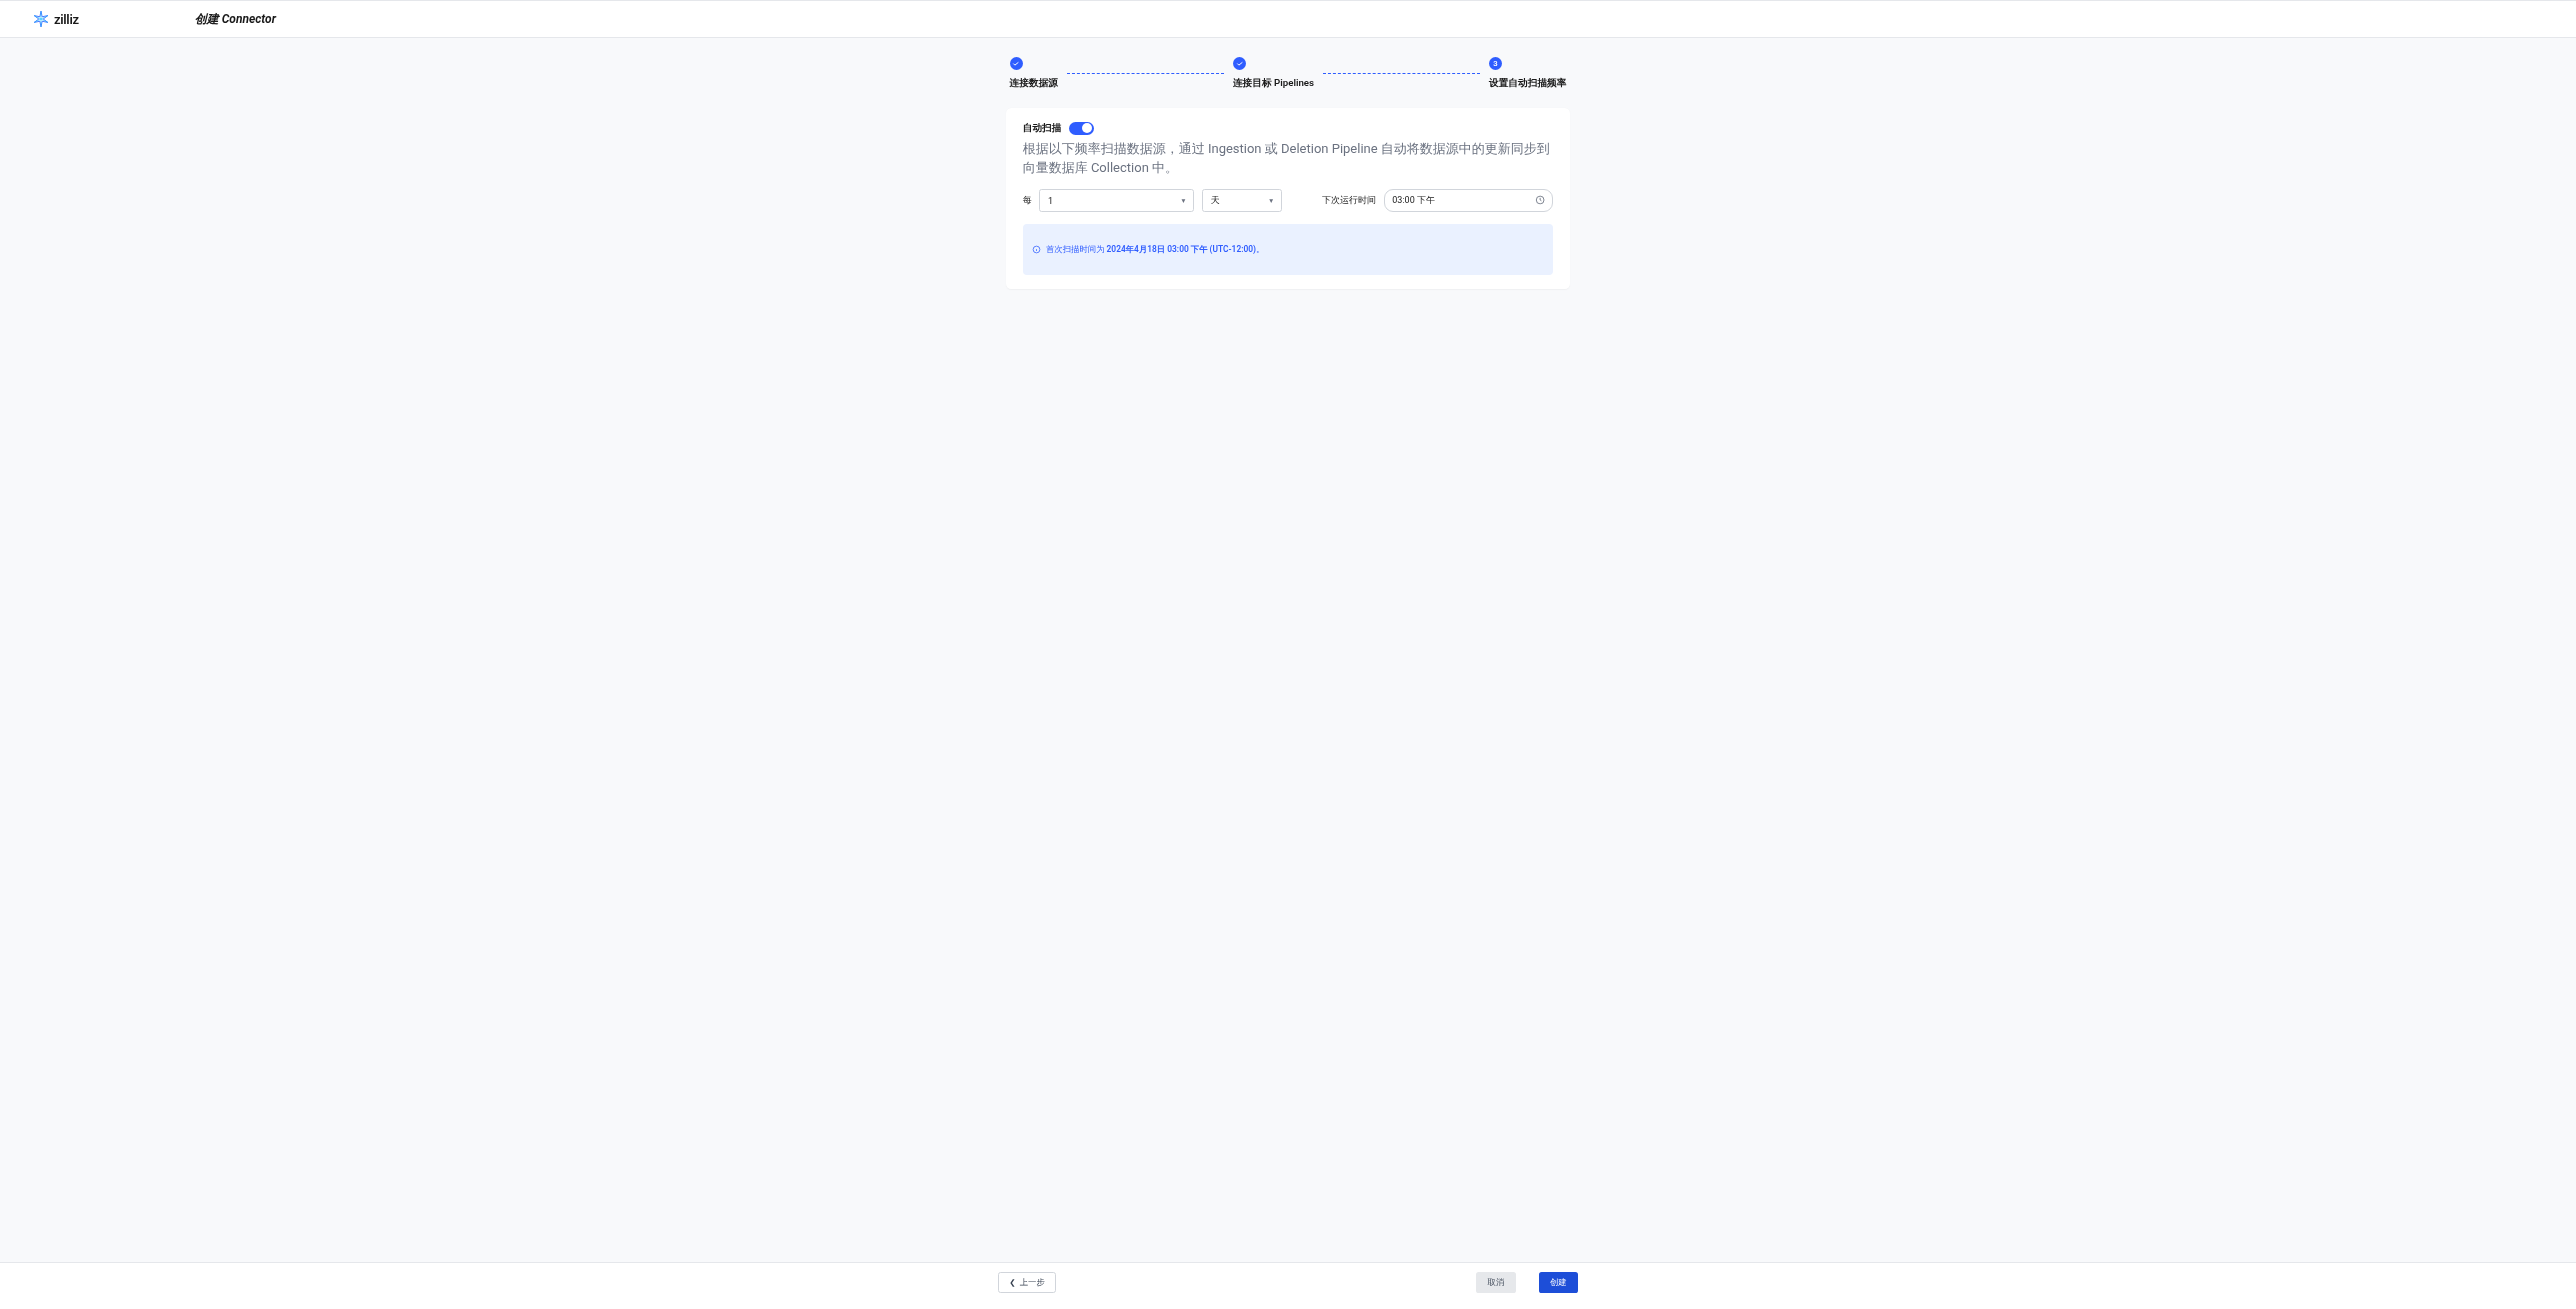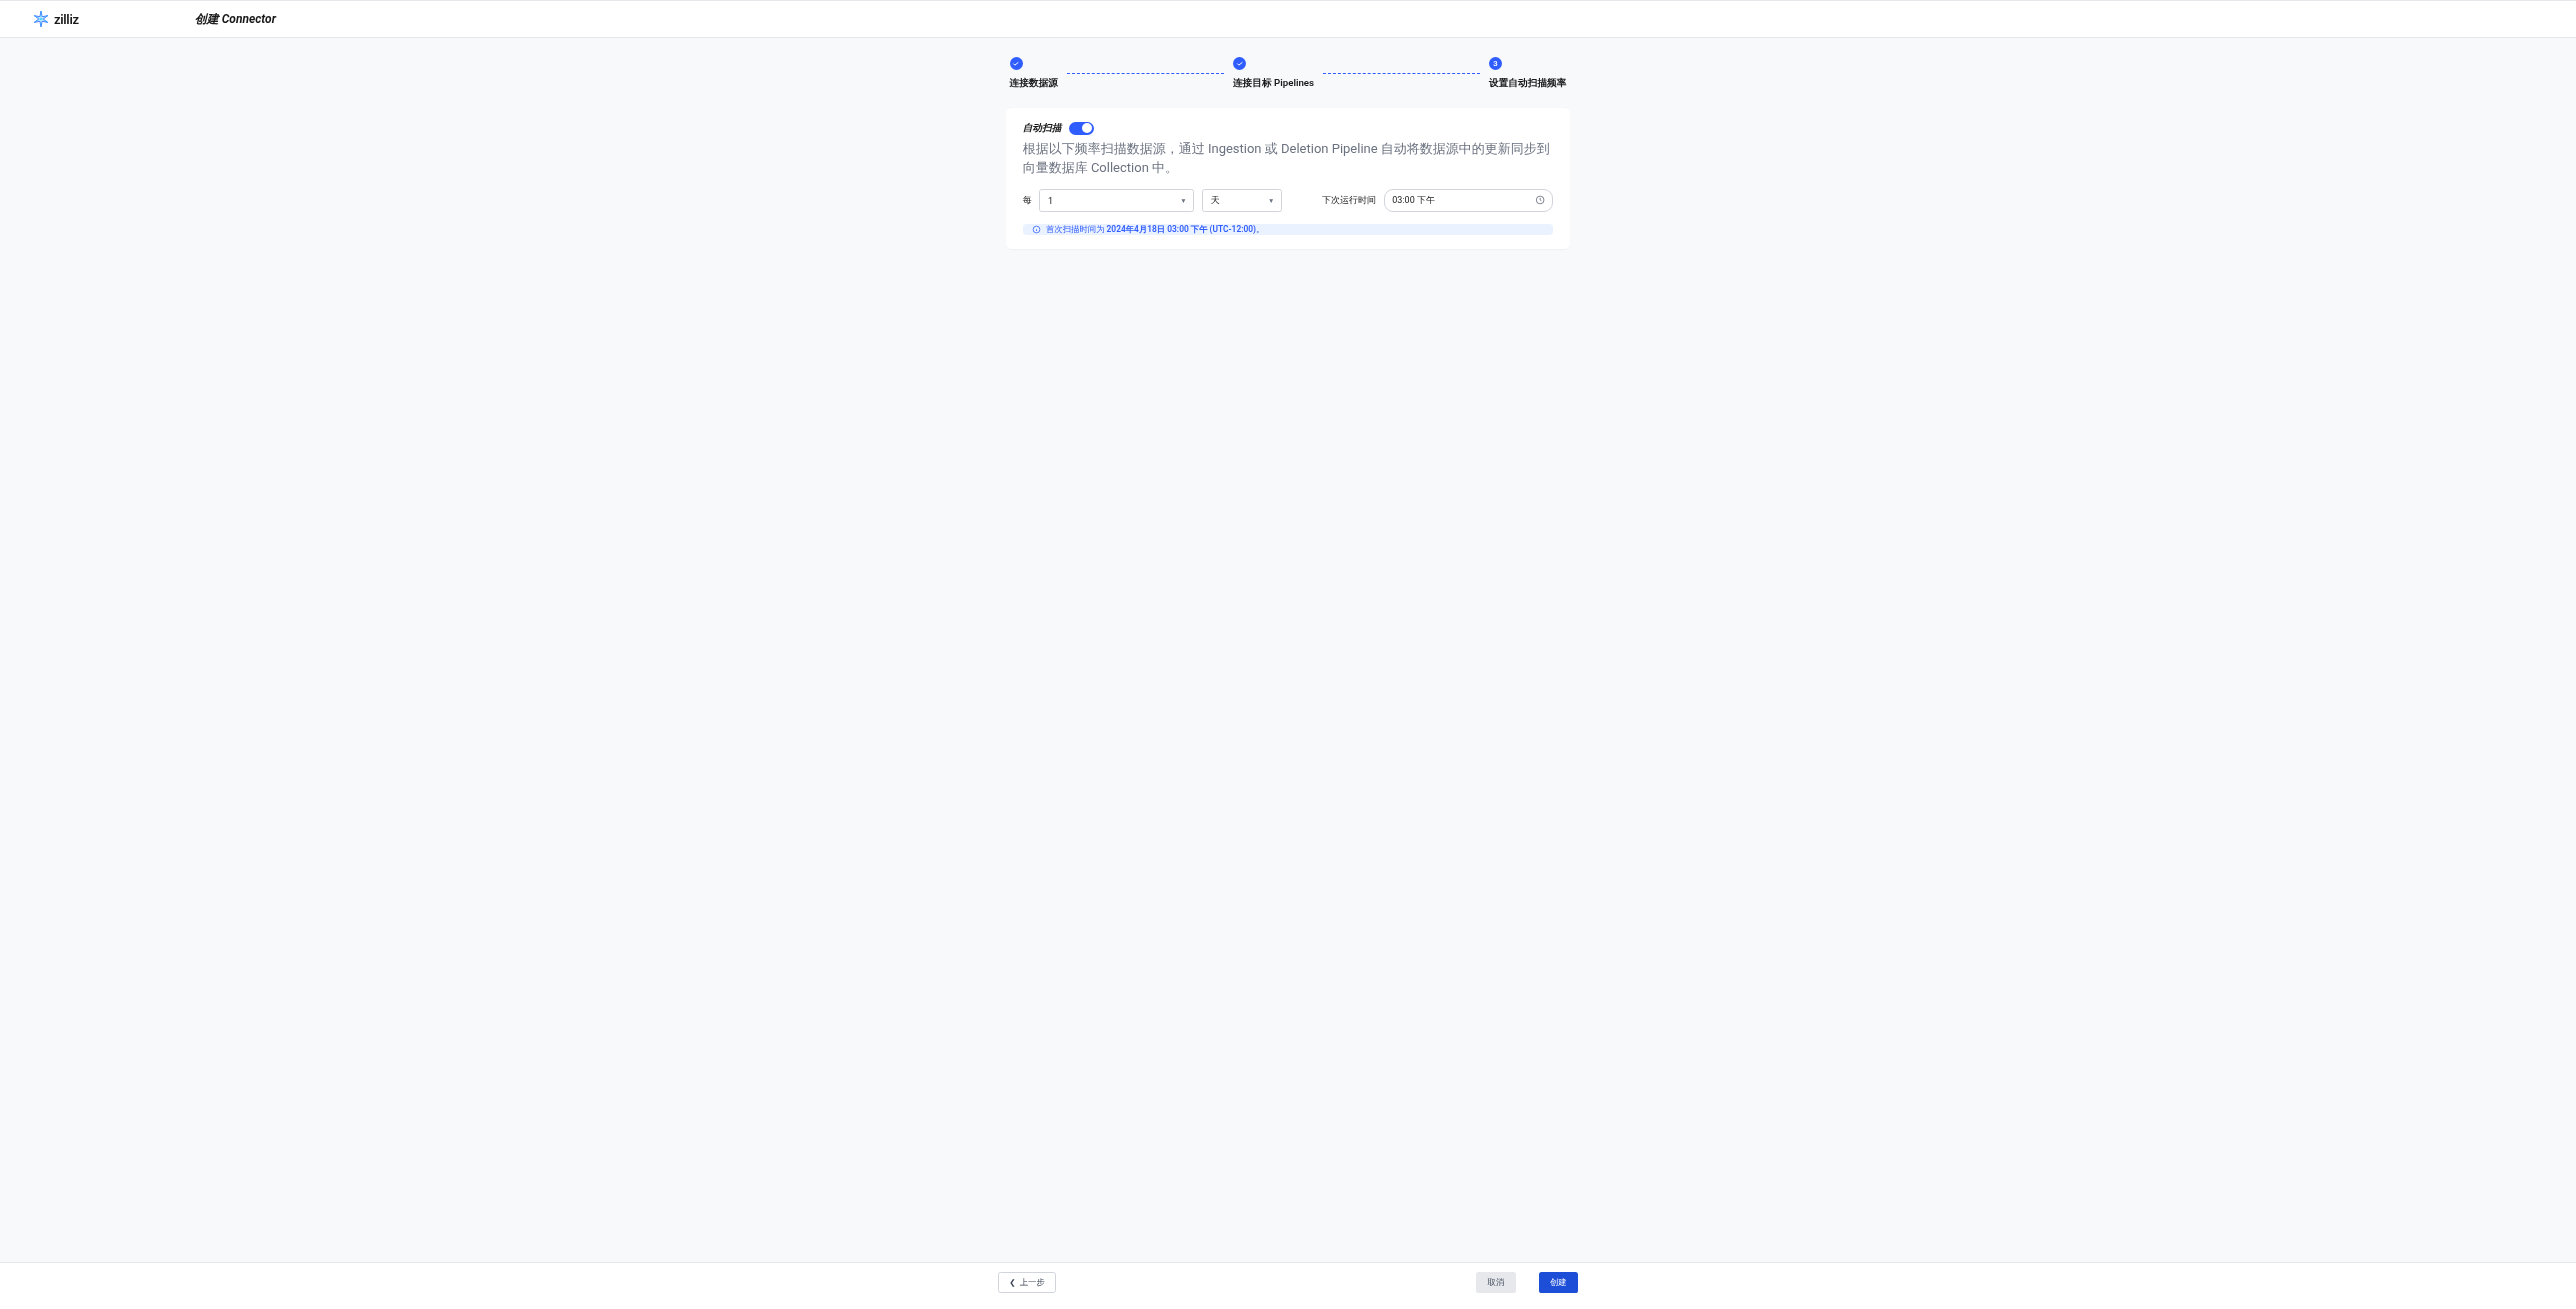--- a/index.html
+++ b/index.html
@@ -115,21 +115,20 @@
     .section-header {
       display: flex;
       align-items: center;
       gap: 7.7px;
       margin-bottom: 3.9px;
     }
     .section-title {
       font-size: 9.7px;
       font-weight: 700;
       color: #1a1a1a;
-      font-style: italic;
     }
     .toggle {
       position: relative;
       width: 24.5px;
       height: 13px;
       background: #2f5dff;
       border-radius: 644px;
       cursor: pointer;
       flex-shrink: 0;
     }
@@ -208,21 +207,21 @@
       position: absolute;
       right: 7.7px;
       top: 50%;
       transform: translateY(-50%);
       color: #6b7280;
       pointer-events: none;
     }
     .info-banner {
       background: #eaf1ff;
       border-radius: 3.9px;
-      padding: 0 9px;
+      padding: 20px 9px;
       display: flex;
       align-items: center;
       gap: 5.2px;
       font-size: 8.4px;
     }
     .info-banner .info-icon-svg {
       flex-shrink: 0;
     }
     .info-text-plain {
       color: #2f5dff;

